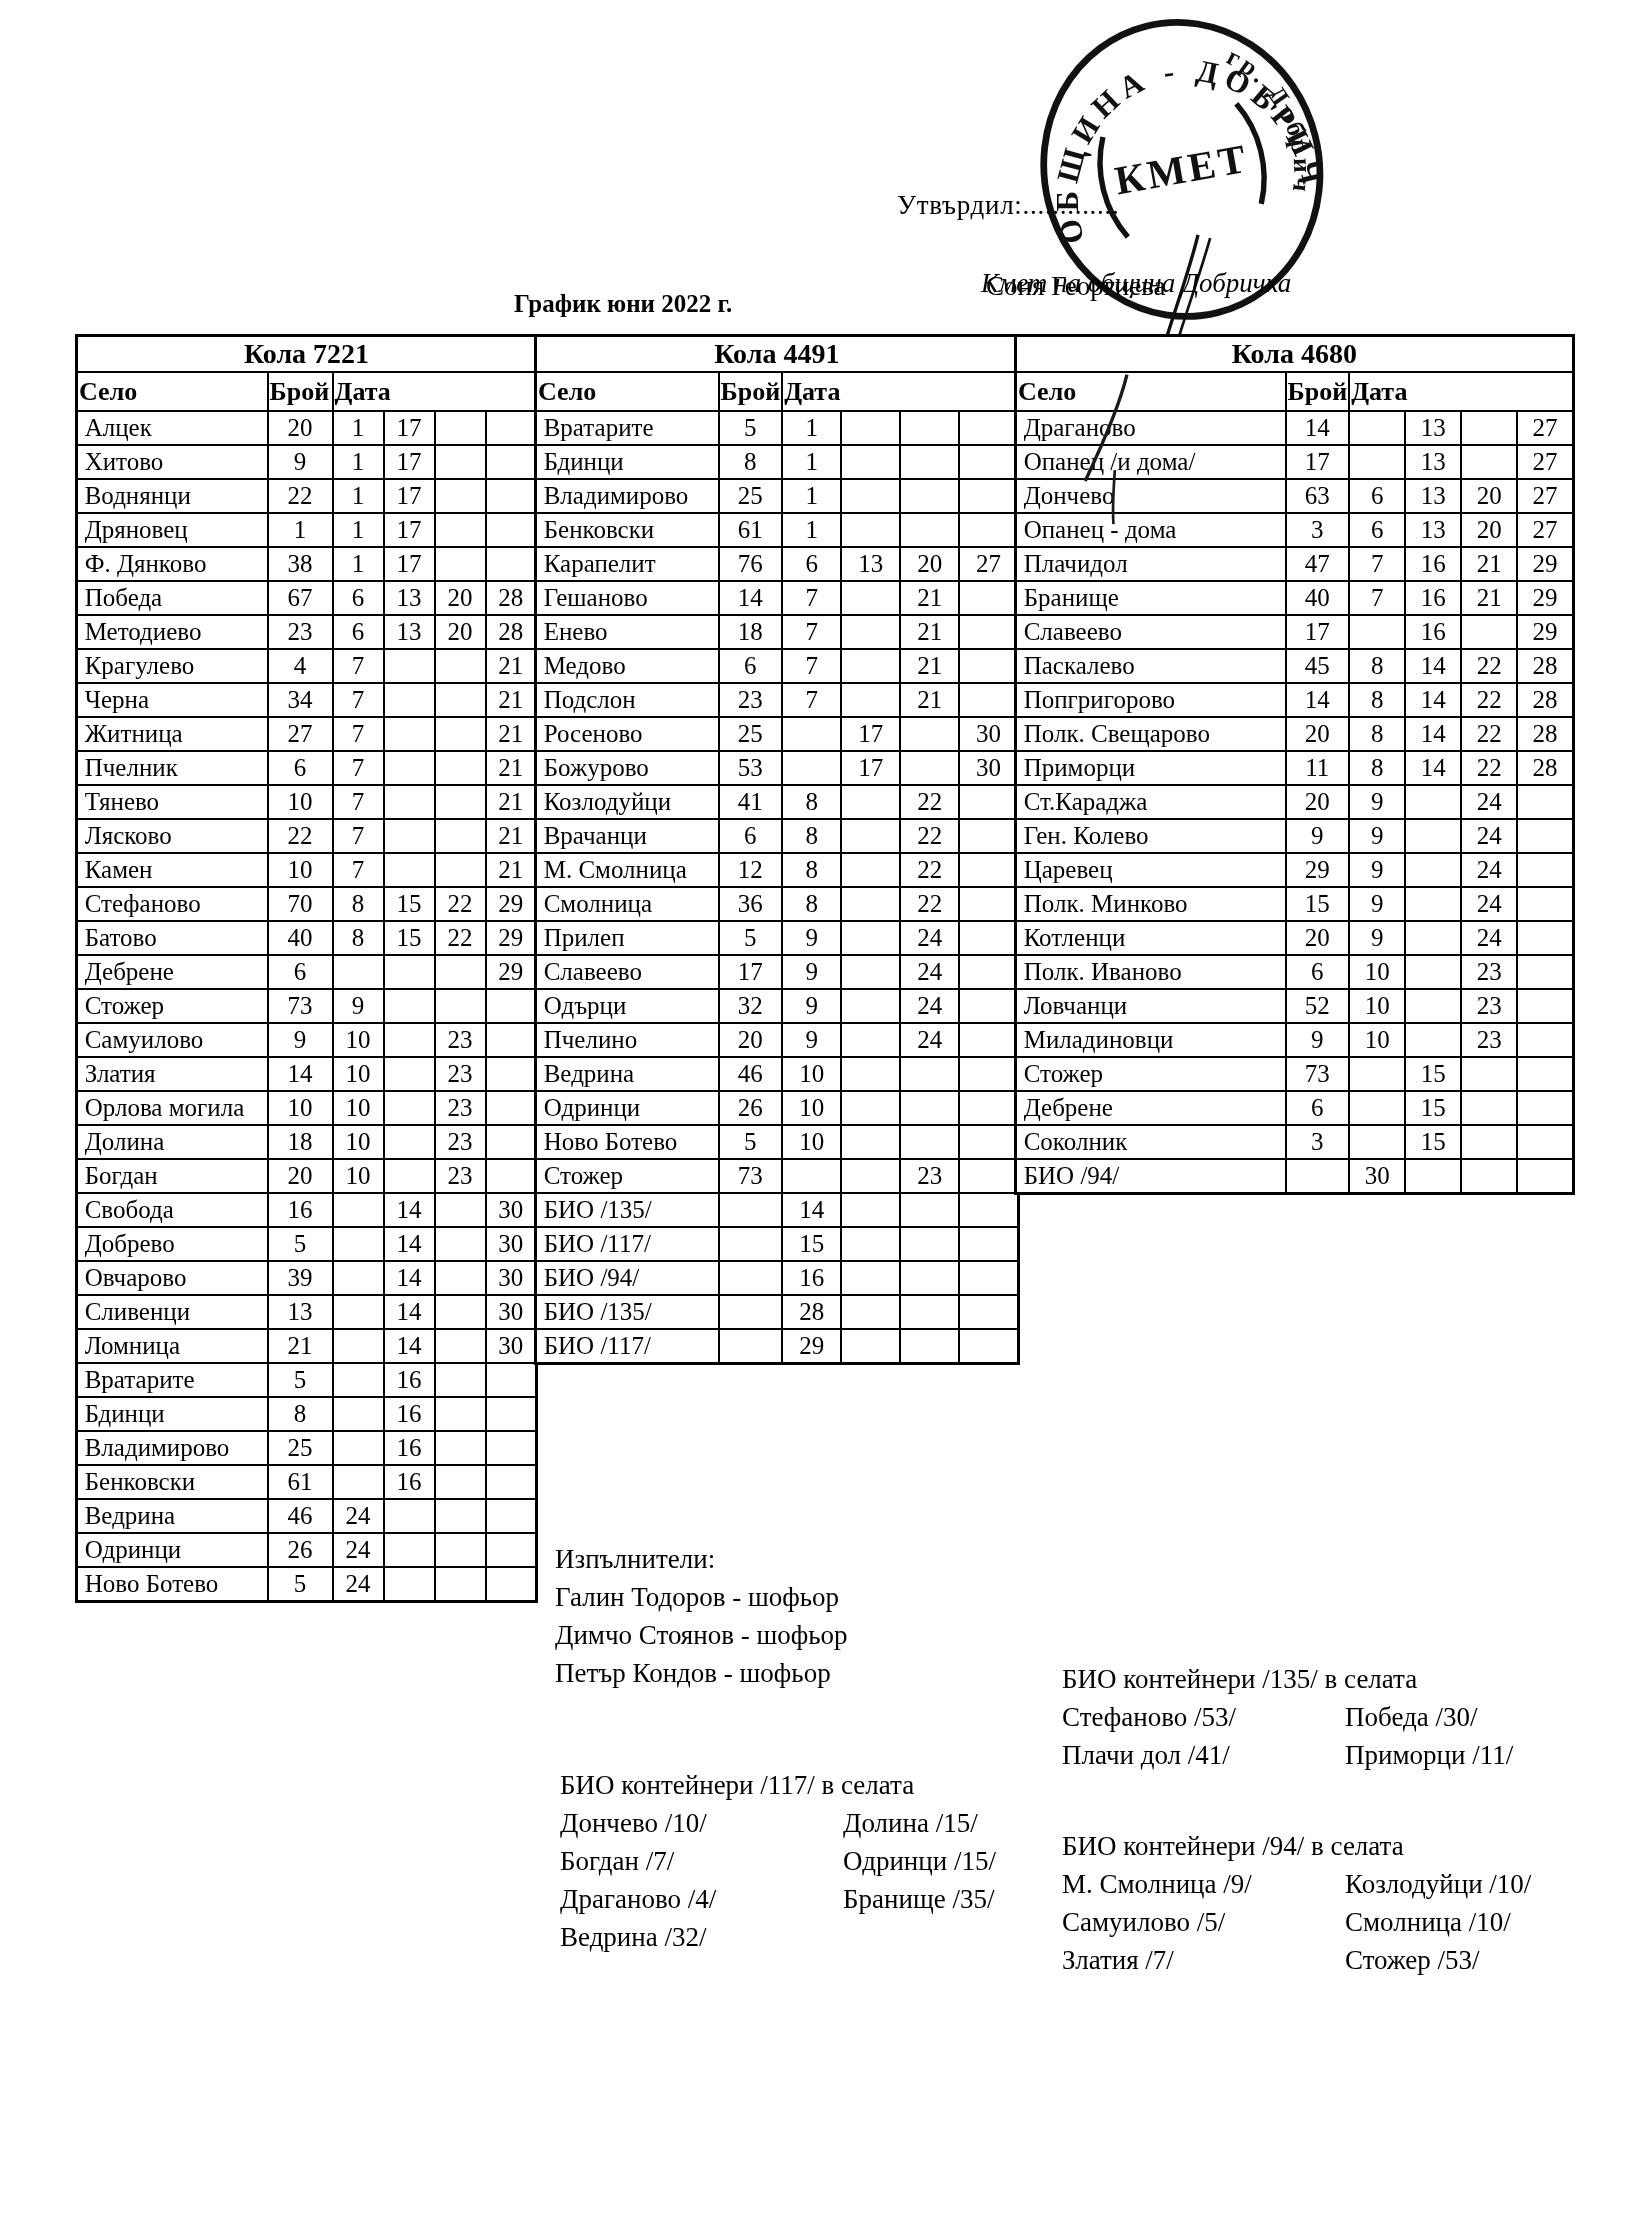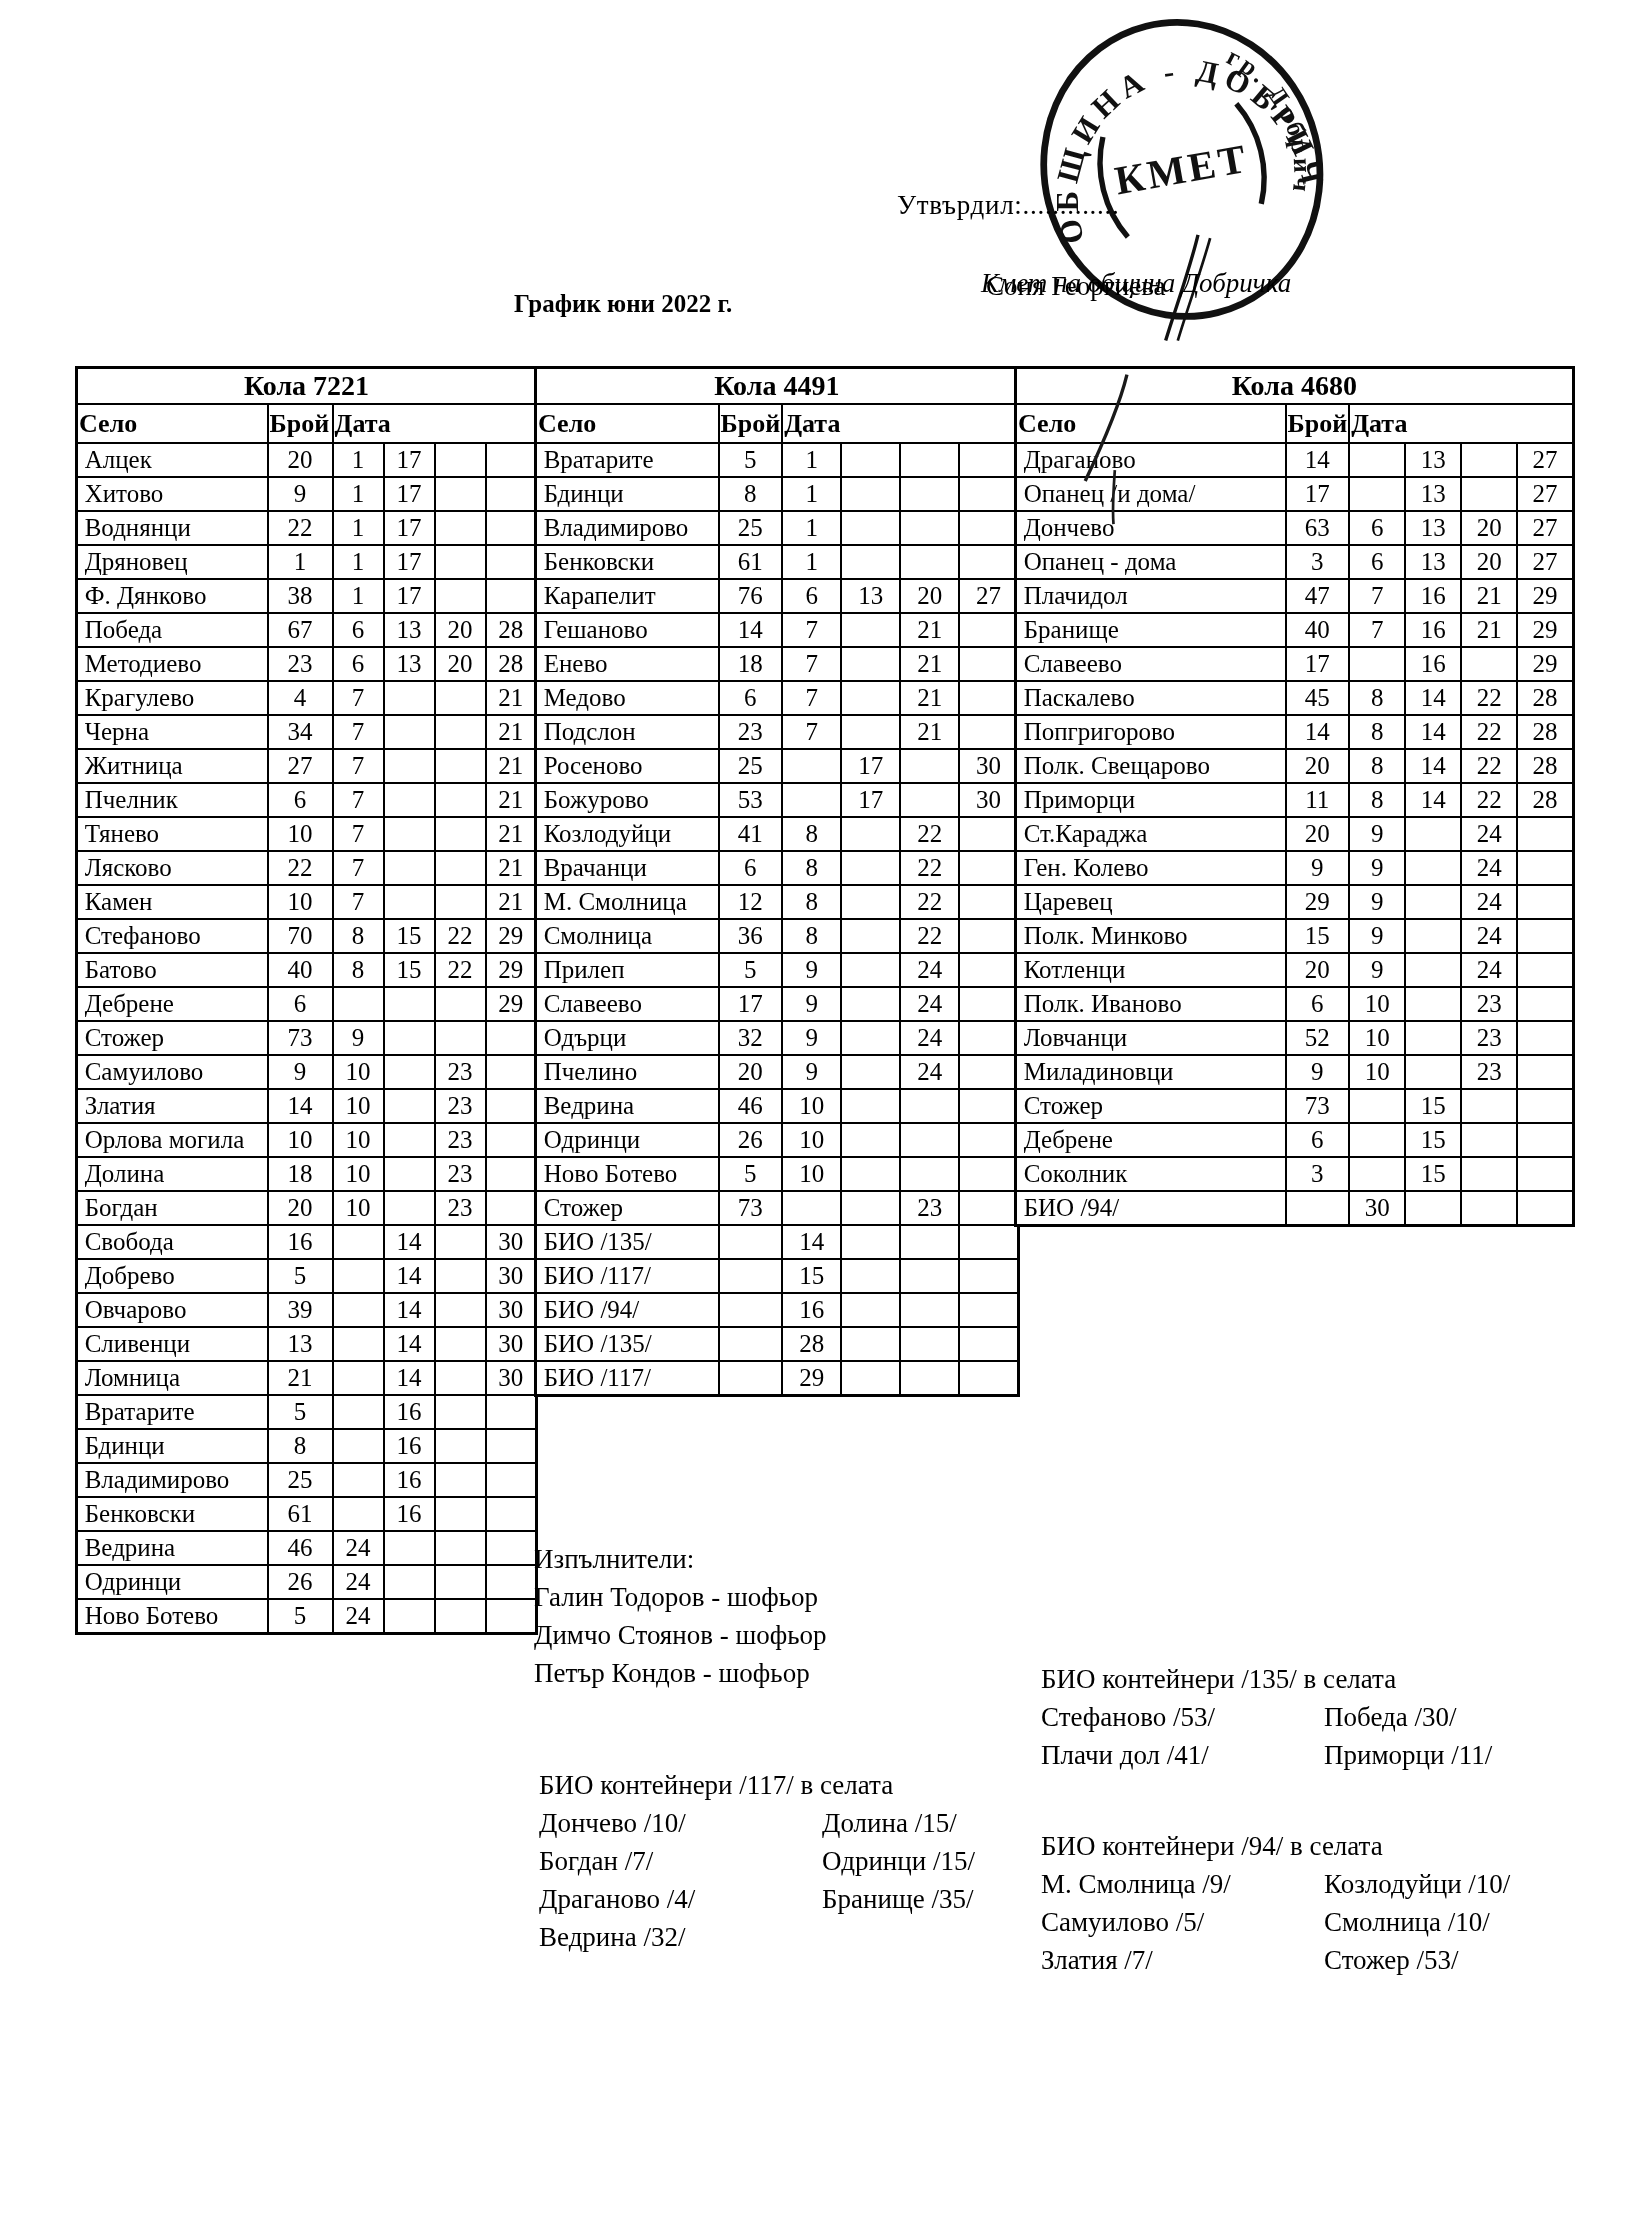--- a/index.html
+++ b/index.html
@@ -7,33 +7,33 @@
         font-family:"Liberation Serif","DejaVu Serif",serif;color:#000;}
   .abs{position:absolute;}
   
   .approval-label{left:897px;top:190px;font-size:27px;letter-spacing:0.7px;}
   .approval-name{left:986px;top:233px;font-size:27px;margin-top:38px;}
   .approval-title{left:981px;top:268px;font-size:27px;font-style:italic;}
   .page-title{left:514px;top:290px;font-size:25px;font-weight:bold;}
   .stamp-box{left:1028px;top:9.4px;width:307px;height:337px;}
   .penmark-box{left:1065px;top:369px;width:101px;height:162px;}
   
-  table{border-collapse:collapse;table-layout:fixed;position:absolute;top:366px;
+  table{border-collapse:collapse;table-layout:fixed;position:absolute;top:334px;
         border:3.4px solid #000;background:#fff;}
   .t1{left:75px;}
   .t2{left:534px;padding-left:12px;}
   .t3{left:1014px;}
   th,td{border:2px solid #000;overflow:hidden;white-space:nowrap;}
   th.car{font-size:28px;font-weight:bold;height:32px;text-align:center;border-bottom-width:2.7px;}
   th.h{font-size:26px;font-weight:bold;height:35px;text-align:left;}
   td{height:32px;font-size:25px;line-height:30px;}
   td.v{text-align:left;padding:0 2.7px 0 6.7px;}
   td.c,td.d{text-align:center;padding:0;}
   
-  .blk{font-size:27px;line-height:38px;}
+  .blk{font-size:27px;line-height:38px;margin-left:21px;}
   .executors{left:534px;top:1540px;}
   .bio135{left:1041px;top:1660px;}
   .bio117{left:539px;top:1766px;}
   .bio94{left:1041px;top:1827px;}
   .bio-row{display:grid;grid-template-columns:283px auto;}
   .blk .heading{display:block;}
 </style>
 </head>
 <body>
 

